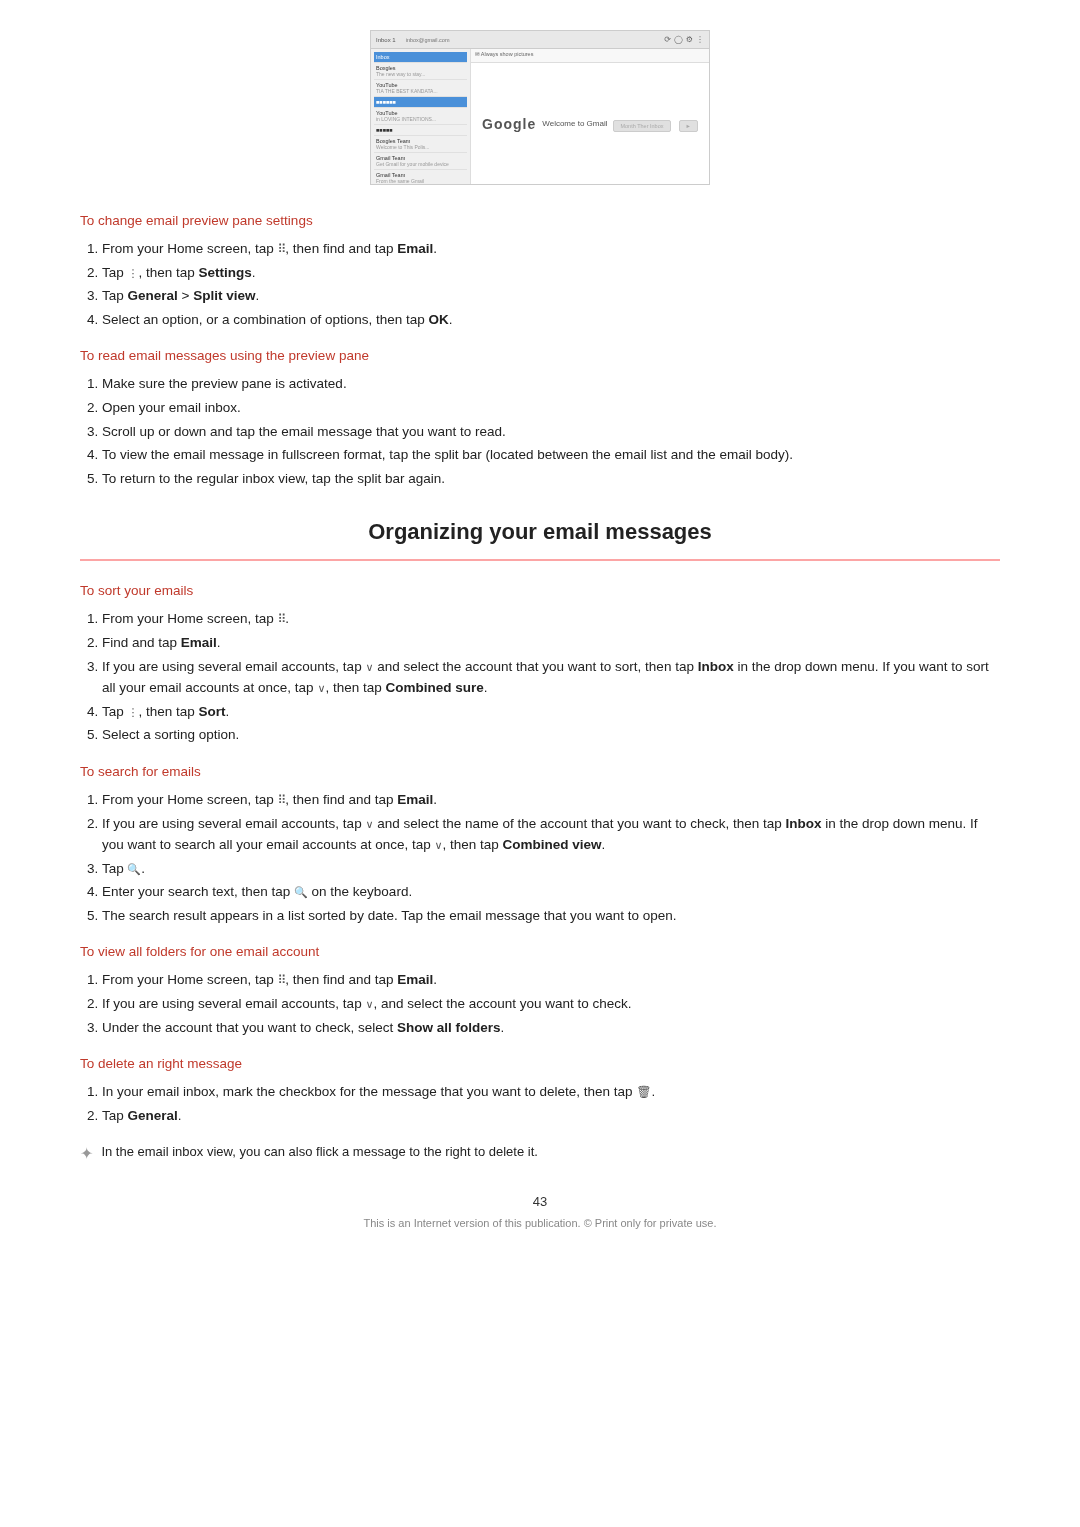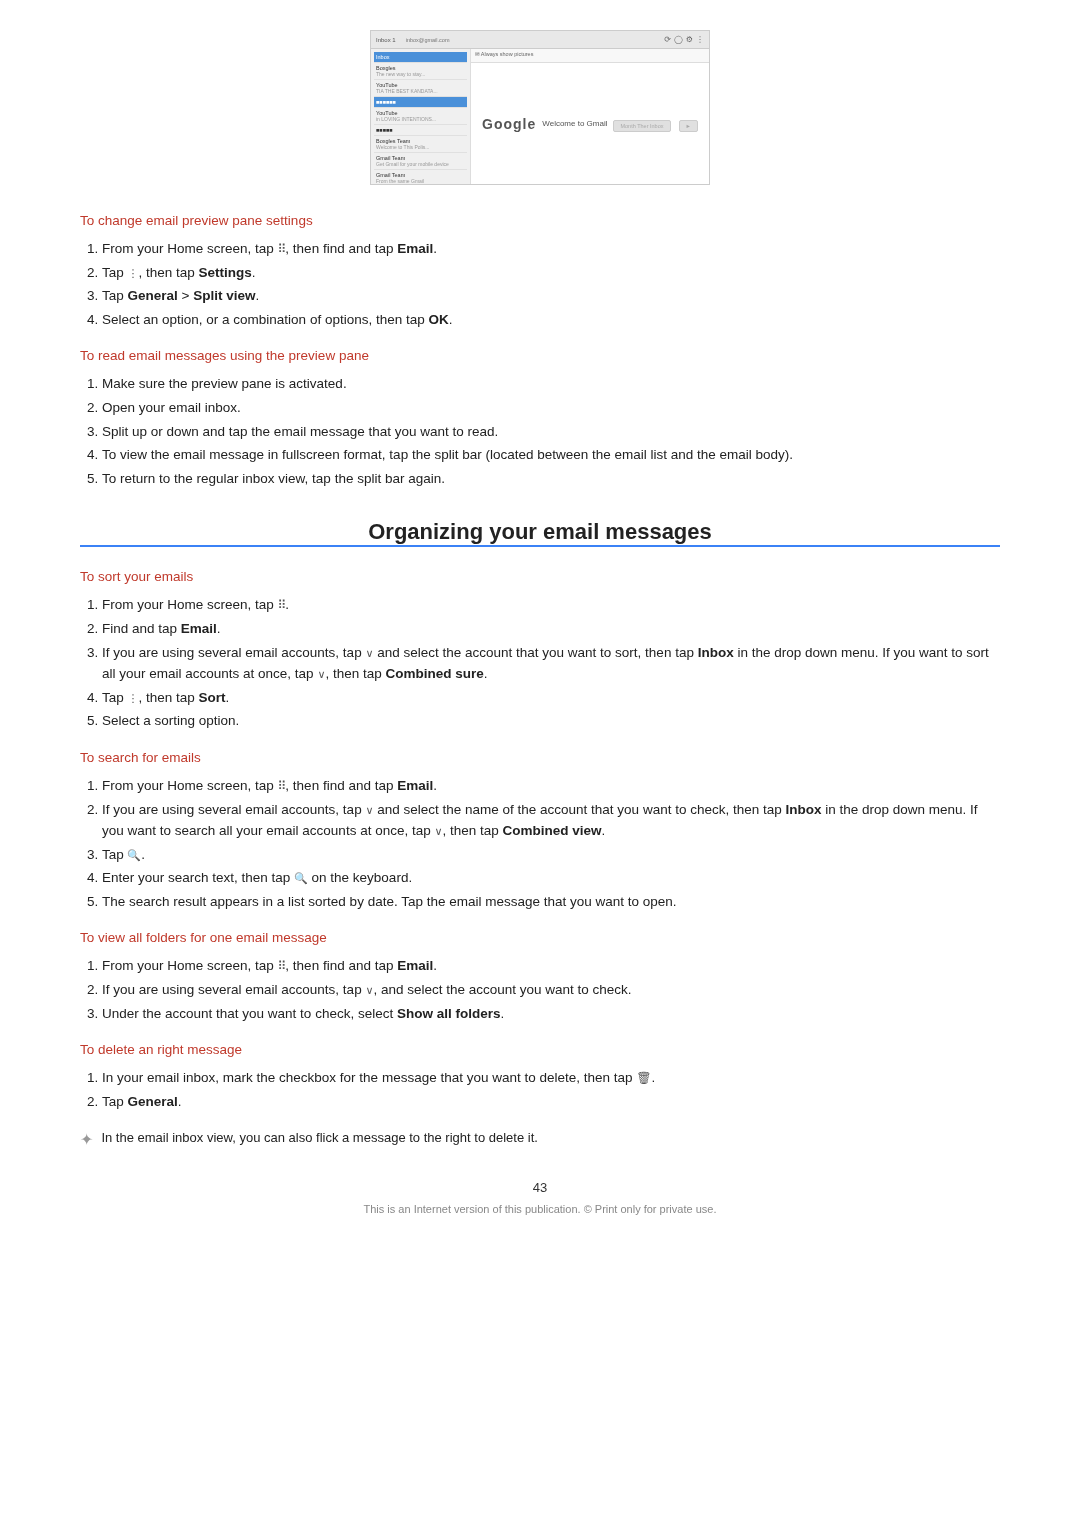--- a/index.html
+++ b/index.html
@@ -138,21 +138,22 @@
 
     
     strong { font-weight: bold; }
 
     
     .main-title {
       font-size: 22px;
       font-weight: bold;
       text-align: center;
       margin: 30px 0 22px 0;
-      border-bottom: 2px solid #3b82f6;
+      border-bottom: 2px solid #fca5a5;
+      padding-bottom: 14px;
     }
 
     
     .tip-row {
       display: flex;
       align-items: flex-start;
       gap: 8px;
       font-size: 13px;
       margin-top: 4px;
       margin-bottom: 10px;
@@ -262,21 +263,21 @@
       <li>Tap <strong>General</strong> &gt; <strong>Split view</strong>.</li>
       <li>Select an option, or a combination of options, then tap <strong>OK</strong>.</li>
     </ol>
   </div>
 
   <div>
     <div class="section-heading">To read email messages using the preview pane</div>
     <ol>
       <li>Make sure the preview pane is activated.</li>
       <li>Open your email inbox.</li>
-      <li>Split up or down and tap the email message that you want to read.</li>
+      <li>Scroll up or down and tap the email message that you want to read.</li>
       <li>To view the email message in fullscreen format, tap the split bar (located between the email list and the email body).</li>
       <li>To return to the regular inbox view, tap the split bar again.</li>
     </ol>
   </div>
 
   <div class="main-title">Organizing your email messages</div>
 
   <div>
     <div class="section-heading">To sort your emails</div>
     <ol>
@@ -293,21 +294,21 @@
     <ol>
       <li>From your Home screen, tap <span class="icon-apps">⠿</span>, then find and tap <strong>Email</strong>.</li>
       <li>If you are using several email accounts, tap <span class="icon-chevron">∨</span> and select the name of the account that you want to check, then tap <strong>Inbox</strong> in the drop down menu. If you want to search all your email accounts at once, tap <span class="icon-chevron">∨</span>, then tap <strong>Combined view</strong>.</li>
       <li>Tap <span class="icon-search">🔍</span>.</li>
       <li>Enter your search text, then tap <span class="icon-search">🔍</span> on the keyboard.</li>
       <li>The search result appears in a list sorted by date. Tap the email message that you want to open.</li>
     </ol>
   </div>
 
   <div>
-    <div class="section-heading">To view all folders for one email message</div>
+    <div class="section-heading">To view all folders for one email account</div>
     <ol>
       <li>From your Home screen, tap <span class="icon-apps">⠿</span>, then find and tap <strong>Email</strong>.</li>
       <li>If you are using several email accounts, tap <span class="icon-chevron">∨</span>, and select the account you want to check.</li>
       <li>Under the account that you want to check, select <strong>Show all folders</strong>.</li>
     </ol>
   </div>
 
   <div>
     <div class="section-heading">To delete an right message</div>
     <ol>

